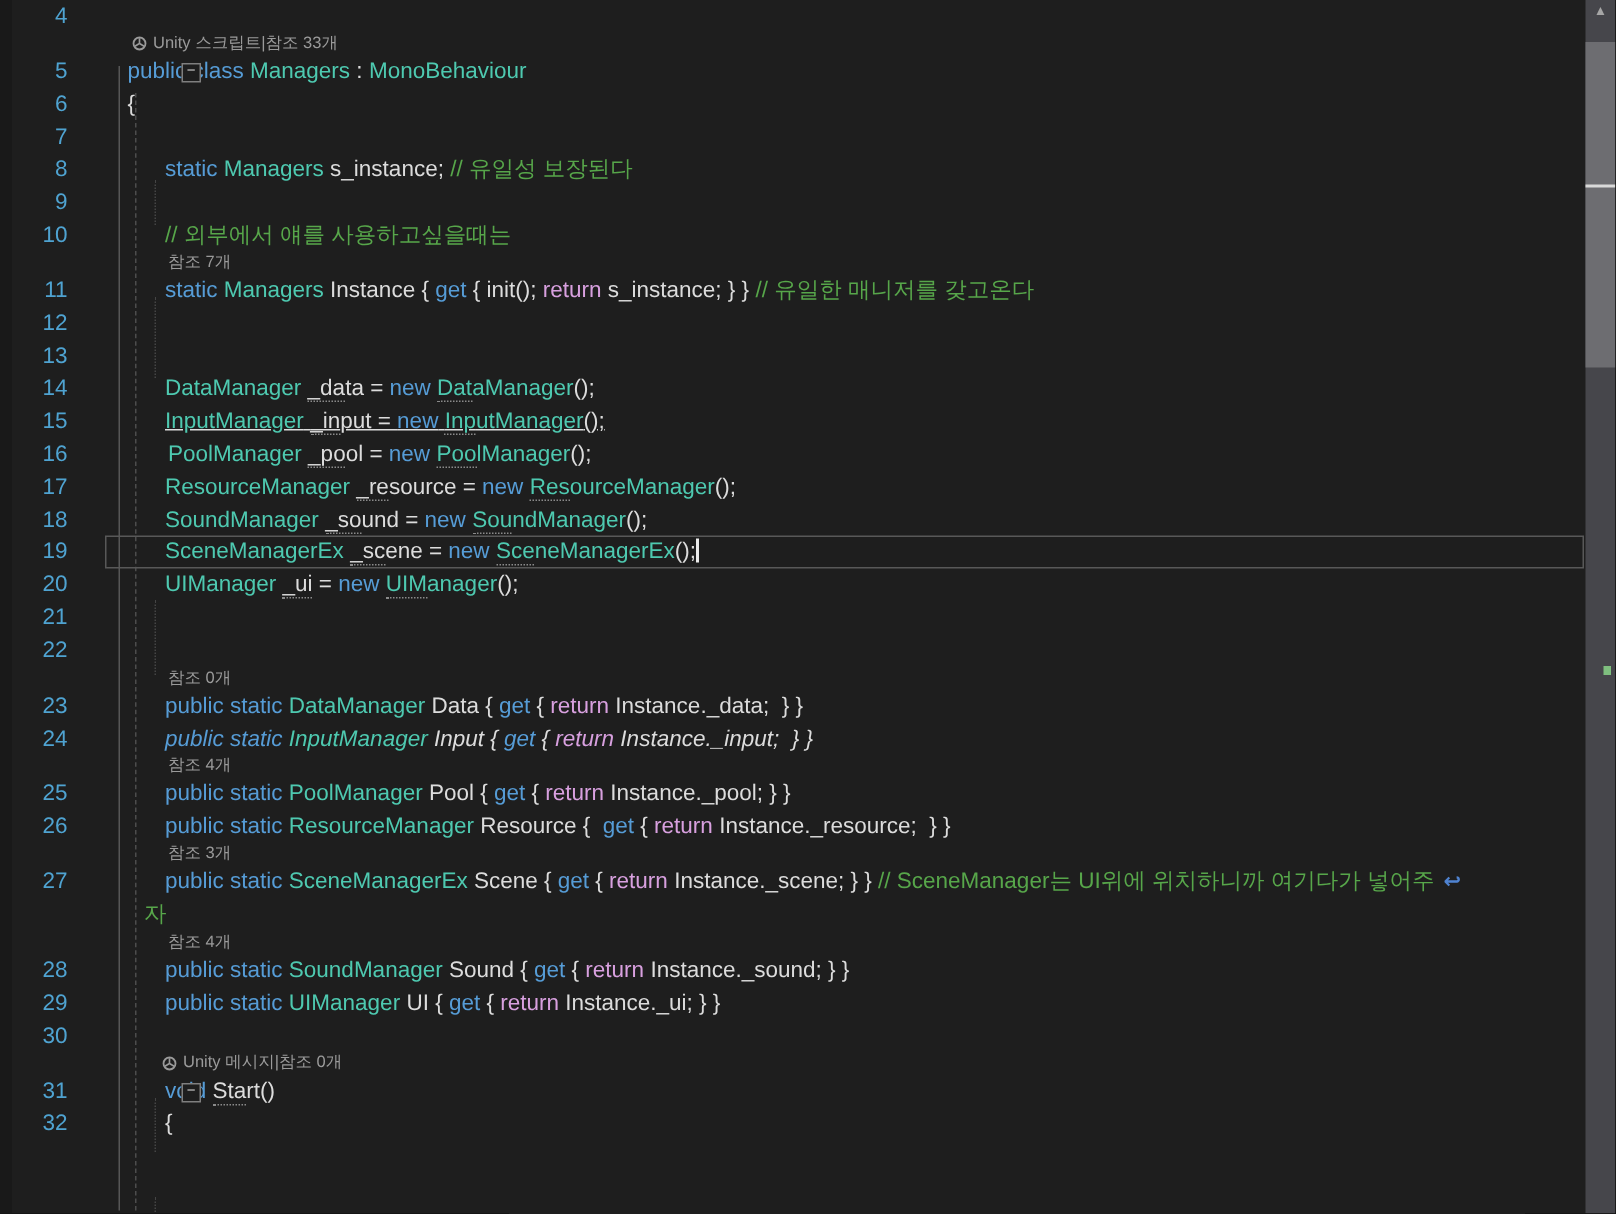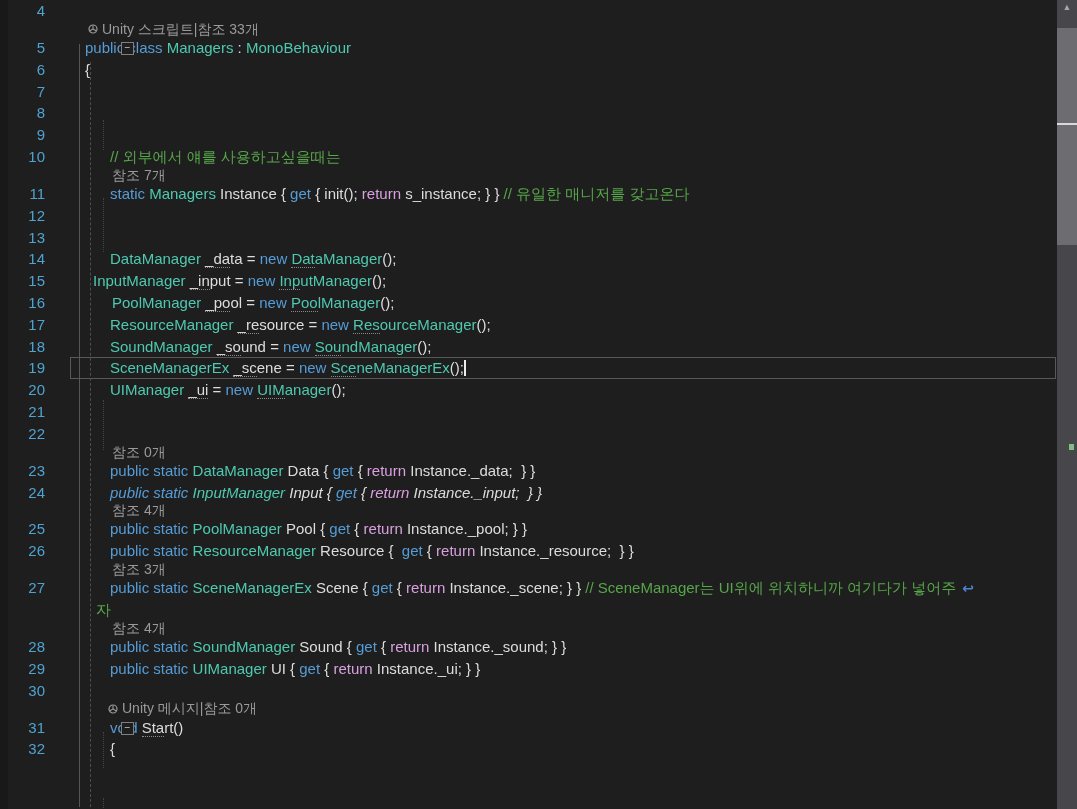--- a/index.html
+++ b/index.html
@@ -20,21 +20,21 @@
   .gd4{top:732px;height:36px}.gd5{top:798px;height:10px}
 
   .rows{position:absolute;left:0;top:0;right:20px;}
   .row{position:relative;display:flex;align-items:stretch;}
   .row.code{height:21.8px;}
   .row.lens{height:15.2px;}
   .gut{flex:0 0 48px;text-align:right;padding-right:3px;box-sizing:border-box;
        color:#4fa3d1;font-size:15px;line-height:21.8px;}
   .gly{flex:0 0 37px;position:relative;}
   .codearea{white-space:pre;font-size:15px;line-height:21.8px;color:#dcdcdc;}
-  .lens .codearea{font-size:14px;line-height:15.2px;color:#9a9a9a;display:flex;align-items:center;gap:4px;}
+  .lens .codearea{font-size:11px;line-height:15.2px;color:#9a9a9a;display:flex;align-items:center;gap:4px;}
   .lenstext{color:#9a9a9a;}
   .sg.k{color:#569cd6;}
   .sg.t{color:#4ec9b0;}
   .sg.p{color:#dcdcdc;}
   .sg.c{color:#57a64a;}
   .sg.r{color:#d8a0df;}
   .sg.pu{color:#dcdcdc;border-bottom:1px dotted #8a8a8a;}
   .sg.tu{color:#4ec9b0;border-bottom:1px dotted #8a8a8a;}
   .row.current::after{content:'';position:absolute;left:70px;right:1px;top:0;bottom:0;
        border:1px solid #585858;pointer-events:none;}
@@ -101,20 +101,21 @@
         <span class="codearea" style="margin-left: 0px;"><span class="sg p">{</span></span>
       </div>
       <div class="row code">
         <span class="gut">7</span>
         <span class="gly"></span>
         <span class="codearea" style="margin-left: 25px;"></span>
       </div>
       <div class="row code">
         <span class="gut">8</span>
         <span class="gly"></span>
+        <span class="codearea" style="margin-left: 25px;"><span class="sg k">static </span><span class="sg t">Managers</span><span class="sg p"> s_instance; </span><span class="sg c">// 유일성 보장된다</span></span>
       </div>
       <div class="row code">
         <span class="gut">9</span>
         <span class="gly"></span>
         <span class="codearea" style="margin-left: 25px;"></span>
       </div>
       <div class="row code">
         <span class="gut">10</span>
         <span class="gly"></span>
         <span class="codearea" style="margin-left: 25px;"><span class="sg c">// 외부에서 얘를 사용하고싶을때는</span></span>
@@ -140,21 +141,21 @@
         <span class="codearea" style="margin-left: 25px;"></span>
       </div>
       <div class="row code">
         <span class="gut">14</span>
         <span class="gly"></span>
         <span class="codearea" style="margin-left: 25px;"><span class="sg t">DataManager</span><span class="sg p"> </span><span class="sg pu">_da</span><span class="sg p">ta = </span><span class="sg k">new</span><span class="sg p"> </span><span class="sg tu">Dat</span><span class="sg t">aManager</span><span class="sg p">();</span></span>
       </div>
       <div class="row code">
         <span class="gut">15</span>
         <span class="gly"></span>
-        <span class="codearea" style="margin-left: 8px;"><span class="sg t">InputManager</span><span class="sg p"> </span><span class="sg pu">_in</span><span class="sg p">put = </span><span class="sg k">new</span><span class="sg p"> </span><span class="sg tu">Inp</span><span class="sg t">utManager</span><span class="sg p">();</span></span>
+        <span class="codearea" style="margin-left: 25px; text-decoration: underline;"><span class="sg t">InputManager</span><span class="sg p"> </span><span class="sg pu">_in</span><span class="sg p">put = </span><span class="sg k">new</span><span class="sg p"> </span><span class="sg tu">Inp</span><span class="sg t">utManager</span><span class="sg p">();</span></span>
       </div>
       <div class="row code">
         <span class="gut">16</span>
         <span class="gly"></span>
         <span class="codearea" style="margin-left: 27px;"><span class="sg t">PoolManager</span><span class="sg p"> </span><span class="sg pu">_po</span><span class="sg p">ol = </span><span class="sg k">new</span><span class="sg p"> </span><span class="sg tu">Poo</span><span class="sg t">lManager</span><span class="sg p">();</span></span>
       </div>
       <div class="row code">
         <span class="gut">17</span>
         <span class="gly"></span>
         <span class="codearea" style="margin-left: 25px;"><span class="sg t">ResourceManager</span><span class="sg p"> </span><span class="sg pu">_re</span><span class="sg p">source = </span><span class="sg k">new</span><span class="sg p"> </span><span class="sg tu">Res</span><span class="sg t">ourceManager</span><span class="sg p">();</span></span>

